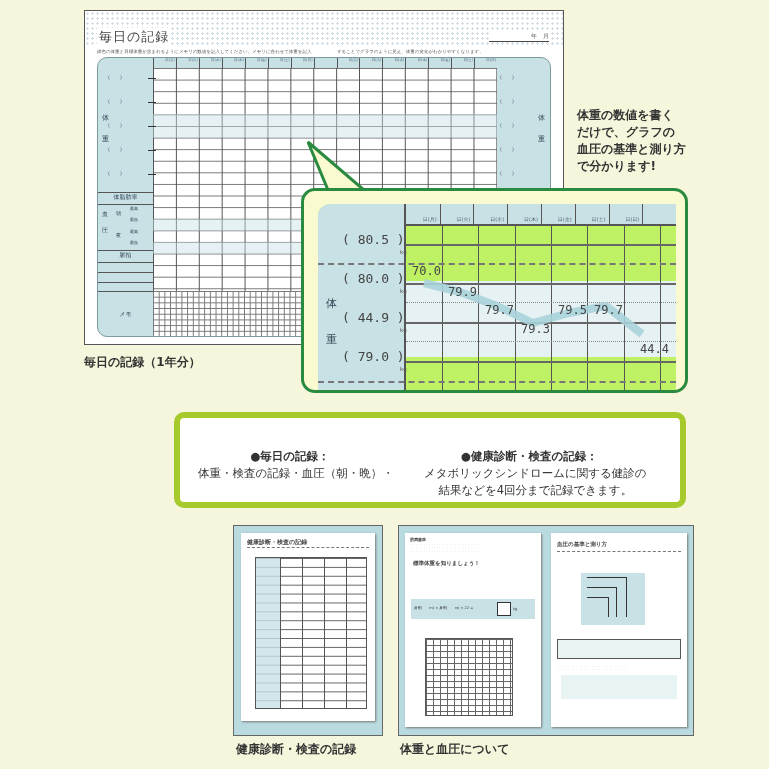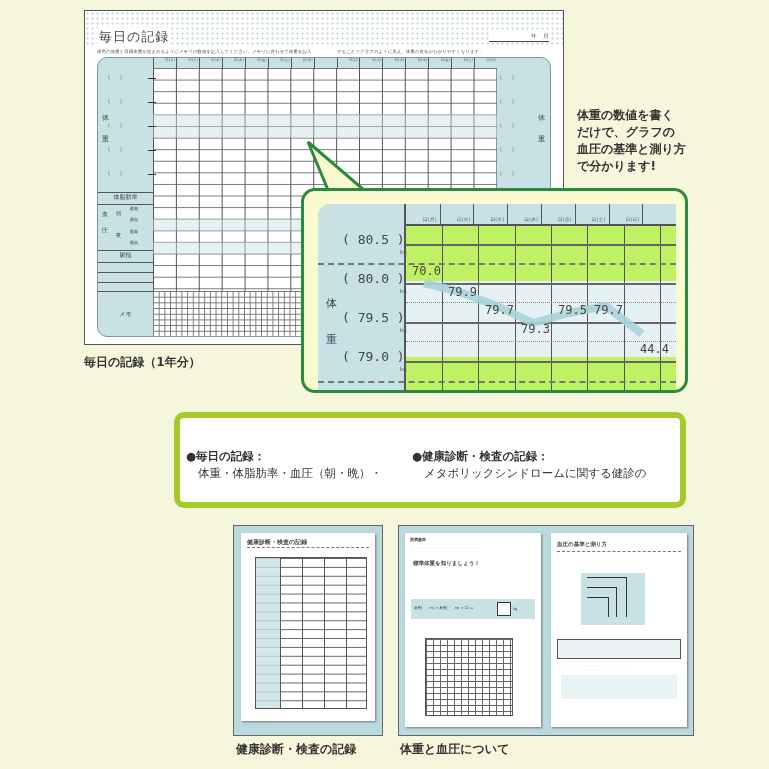--- a/index.html
+++ b/index.html
@@ -51,21 +51,21 @@
   #zg .vline { position: absolute; top: 22px; bottom: 0; border-left: 1px solid #555; }
   #zg .band { position: absolute; left: 88px; right: 0; background: #e6f1f3; }
   .ylbl { position: absolute; left: 24px; font-size: 13px; color: #444; font-family: "DejaVu Sans Mono", monospace; }
   .ykg { position: absolute; left: 82px; font-size: 5.5px; color: #555; }
   .ax-char { position: absolute; left: 8px; font-size: 11px; color: #345; }
   .pt-label { position: absolute; font-size: 12px; color: #444; font-family: "DejaVu Sans Mono", monospace; }
 
   
   #items { position: absolute; left: 174px; top: 412px; width: 512px; height: 96px; background: #fff; border: 6px solid #a6ca2b; border-radius: 10px; }
   #items-title { position: absolute; left: 6px; top: 7px; font-size: 15px; font-weight: bold; color: #333; }
-  .col { position: absolute; top: 30px; font-size: 11.5px; line-height: 17px; color: #333; }
+  .col { position: absolute; top: 30px; font-size: 11.5px; line-height: 17px; color: #333; text-align: center; }
   .col .head { font-weight: bold; }
   .col .body { padding-left: 12px; }
 
   
   #thumb1 { position: absolute; left: 233px; top: 525px; width: 150px; height: 211px; background: #b9dbe0; border: 1px solid #666; }
   #thumb1 .page { position: absolute; left: 7px; top: 7px; width: 134px; height: 188px; background: #fff; box-shadow: 1px 1px 2px #777; }
   #thumb2 { position: absolute; left: 398px; top: 525px; width: 296px; height: 211px; background: #b9dbe0; border: 1px solid #666; }
   #thumb2 .page { position: absolute; top: 7px; width: 136px; height: 194px; background: #fff; box-shadow: 1px 1px 2px #777; }
   .thumb-title { position: absolute; font-size: 6px; font-weight: bold; color: #444; }
   .tiny { position: absolute; font-size: 2.6px; color: #777; line-height: 3.4px; }
@@ -180,21 +180,21 @@
     <div class="dotline" style="top:98px"></div>
     <div class="hline" style="left:88px;top:118px"></div>
     <div class="dotline" style="top:137px"></div>
     <div class="hline" style="left:88px;top:157px"></div>
     <div class="dline" style="top:177px"></div>
 
     <div class="ylbl" style="top:28px">( 80.5  )</div>
     <div class="ykg" style="top:45px">kg</div>
     <div class="ylbl" style="top:67px">( 80.0  )</div>
     <div class="ykg" style="top:84px">kg</div>
-    <div class="ylbl" style="top:106px">( 79.5  )</div>
+    <div class="ylbl" style="top:106px">( 44.9  )</div>
     <div class="ykg" style="top:123px">kg</div>
     <div class="ylbl" style="top:145px">( 79.0  )</div>
     <div class="ykg" style="top:162px">kg</div>
     <div class="ax-char" style="top:92px">体</div>
     <div class="ax-char" style="top:128px">重</div>
 
     <svg style="position:absolute;left:0;top:0" width="358" height="186">
       <polyline points="106,79 142,88 179,102 215,119 251,109 288,102 324,130" fill="none" stroke="#a9d3da" stroke-width="8" stroke-linejoin="round" opacity="0.9"></polyline>
     </svg>
 
@@ -204,25 +204,26 @@
     <div class="pt-label" style="left:203px;top:118px">79.3</div>
     <div class="pt-label" style="left:240px;top:99px">79.5</div>
     <div class="pt-label" style="left:276px;top:99px">79.7</div>
     <div class="pt-label" style="left:322px;top:138px">44.4</div>
   </div>
 </div>
 
 <div id="items">
   <div class="col" style="left:6px">
     <div class="head">●毎日の記録：</div>
-    <div class="body">体重・体脂肪率・血圧（朝・晩）・</div>
+    <div class="body">体重・検査の記録・血圧（朝・晩）・</div>
   </div>
   <div class="col" style="left:232px">
     <div class="head">●健康診断・検査の記録：</div>
     <div class="body">メタボリックシンドロームに関する健診の</div>
+    <div class="body">結果などを4回分まで記録できます。</div>
   </div>
 </div>
 
 <div id="thumb1">
   <div class="page">
     <div class="thumb-title" style="left:6px;top:5px">健康診断・検査の記録</div>
     <div style="position:absolute;left:6px;top:14px;width:122px;border-top:1px dashed #777"></div>
     <div class="t-grid" style="left:14px;top:24px;width:112px;height:152px;background-color:#fff">
       <div style="position:absolute;left:0;top:0;width:24px;height:100%;background:#c8e1e5;opacity:.8"></div>
       <div style="position:absolute;left:24px;top:0;height:100%;border-left:1px solid #555"></div>

